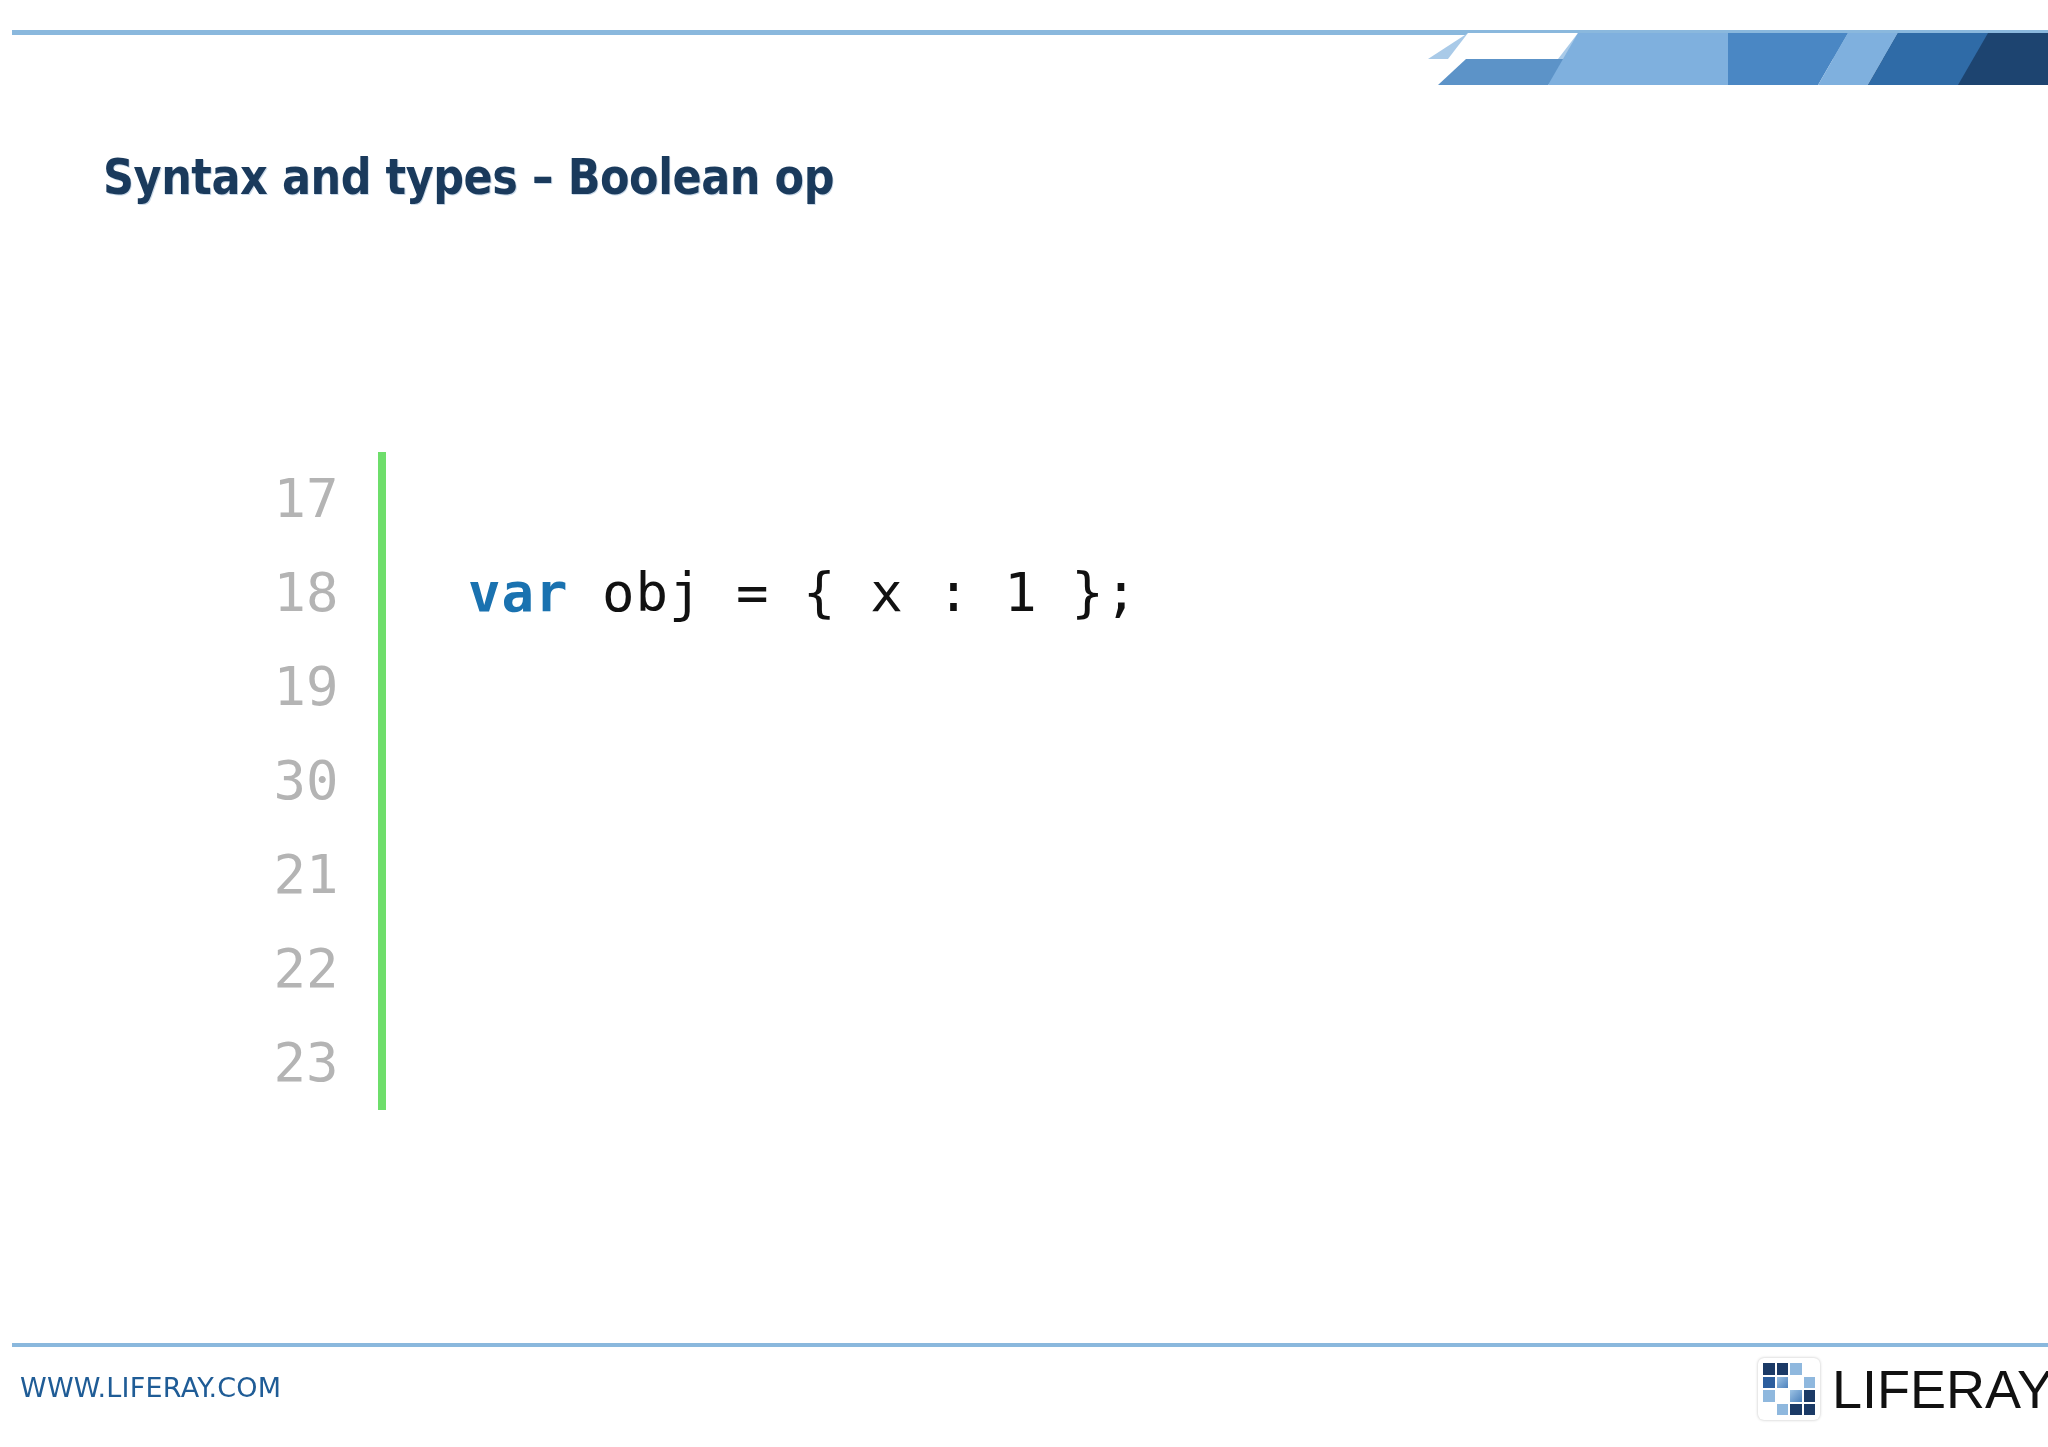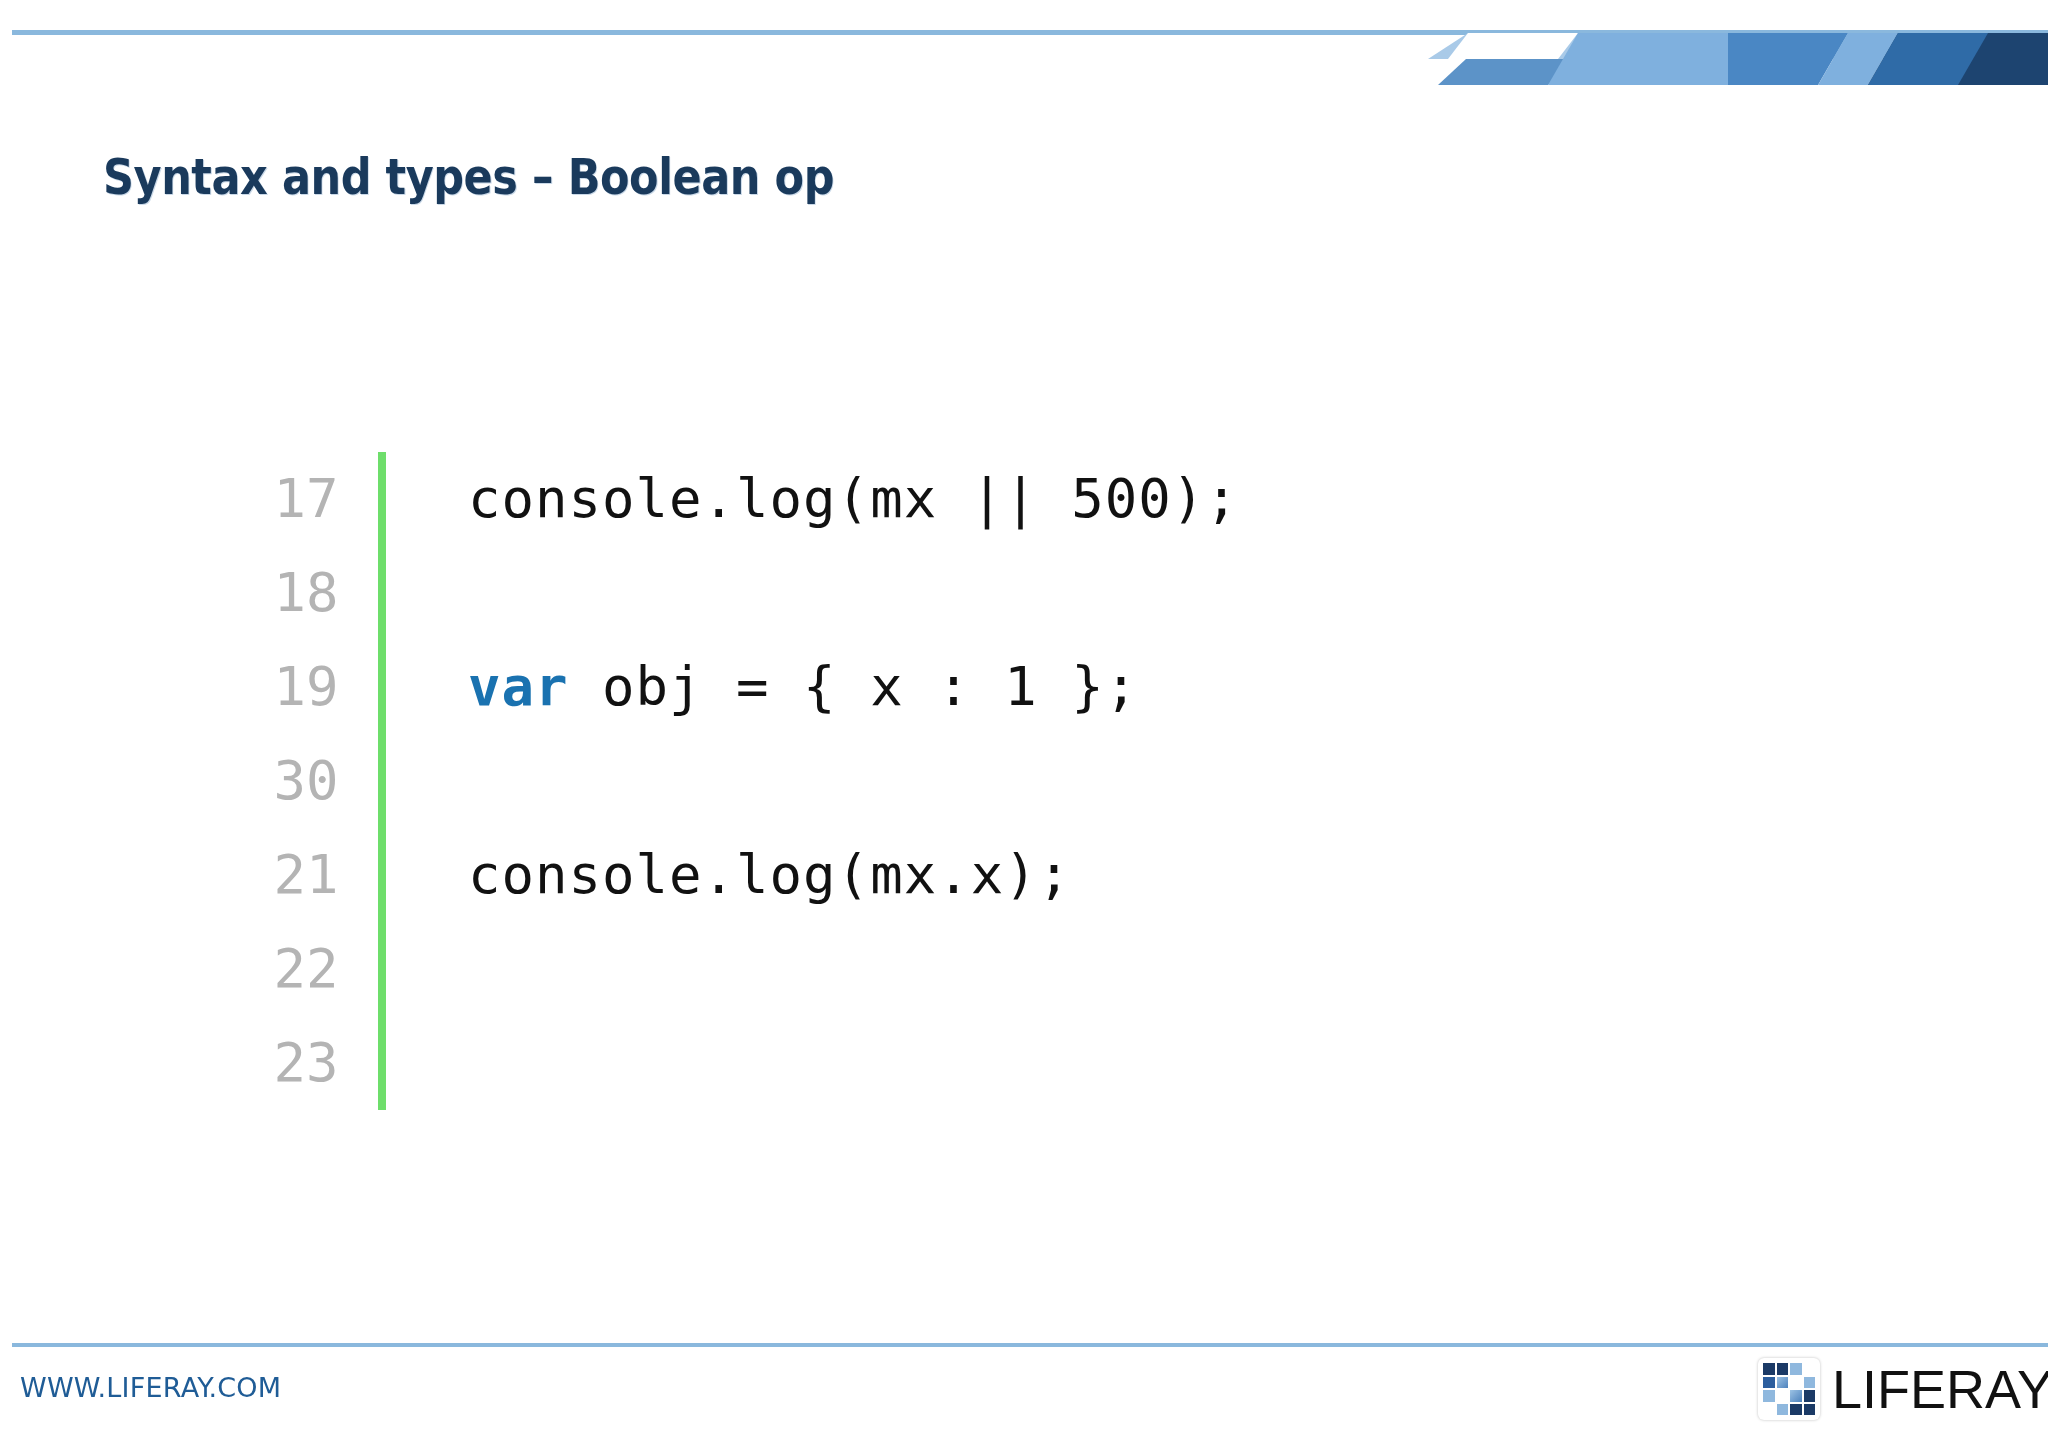--- a/index.html
+++ b/index.html
@@ -173,25 +173,23 @@
       <div class="gutter-num">17</div>
       <div class="gutter-num">18</div>
       <div class="gutter-num">19</div>
       <div class="gutter-num">30</div>
       <div class="gutter-num">21</div>
       <div class="gutter-num">22</div>
       <div class="gutter-num">23</div>
     </div>
   <div id="gutter-bar"></div>
   <div id="code-lines">
-      <div class="code-line"><span class="">console.log(mx || 500);</span></div>
       <div class="code-line">&nbsp;</div>
       <div class="code-line"><span class="kw">var</span><span class=""> obj = { x : 1 };</span></div>
       <div class="code-line">&nbsp;</div>
-      <div class="code-line"><span class="">console.log(mx.x);</span></div>
     </div>
 </div>
 
 <div id="footer-rule"></div>
 <div id="footer-url">WWW.LIFERAY.COM</div>
 
 <div id="logo">
   <div id="logo-mark">
       <i class="sq-navy"></i>
       <i class="sq-navy"></i>

